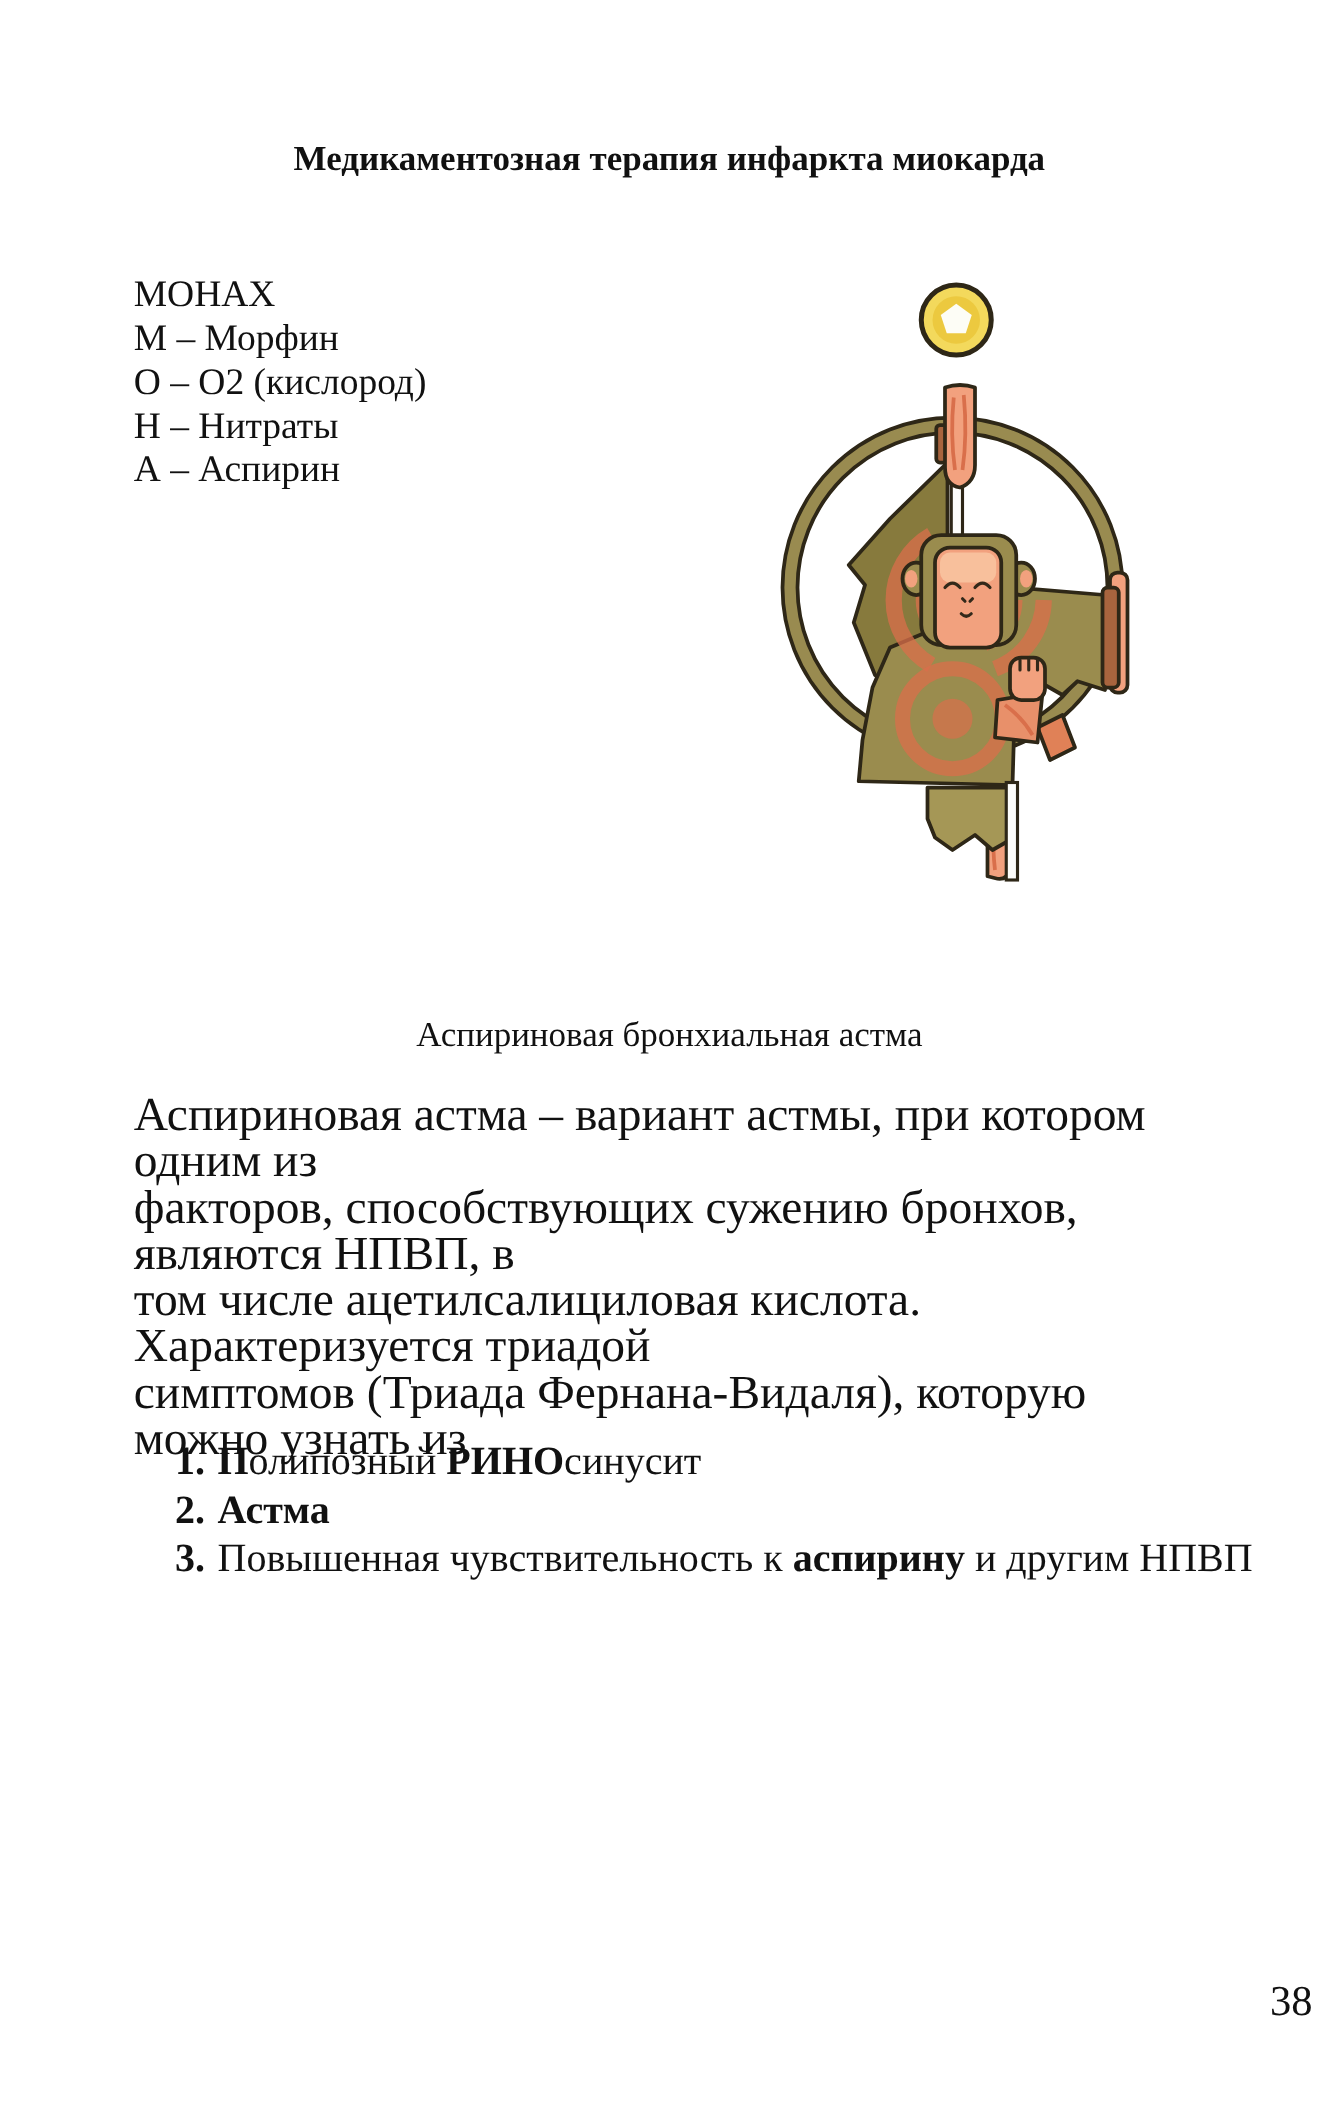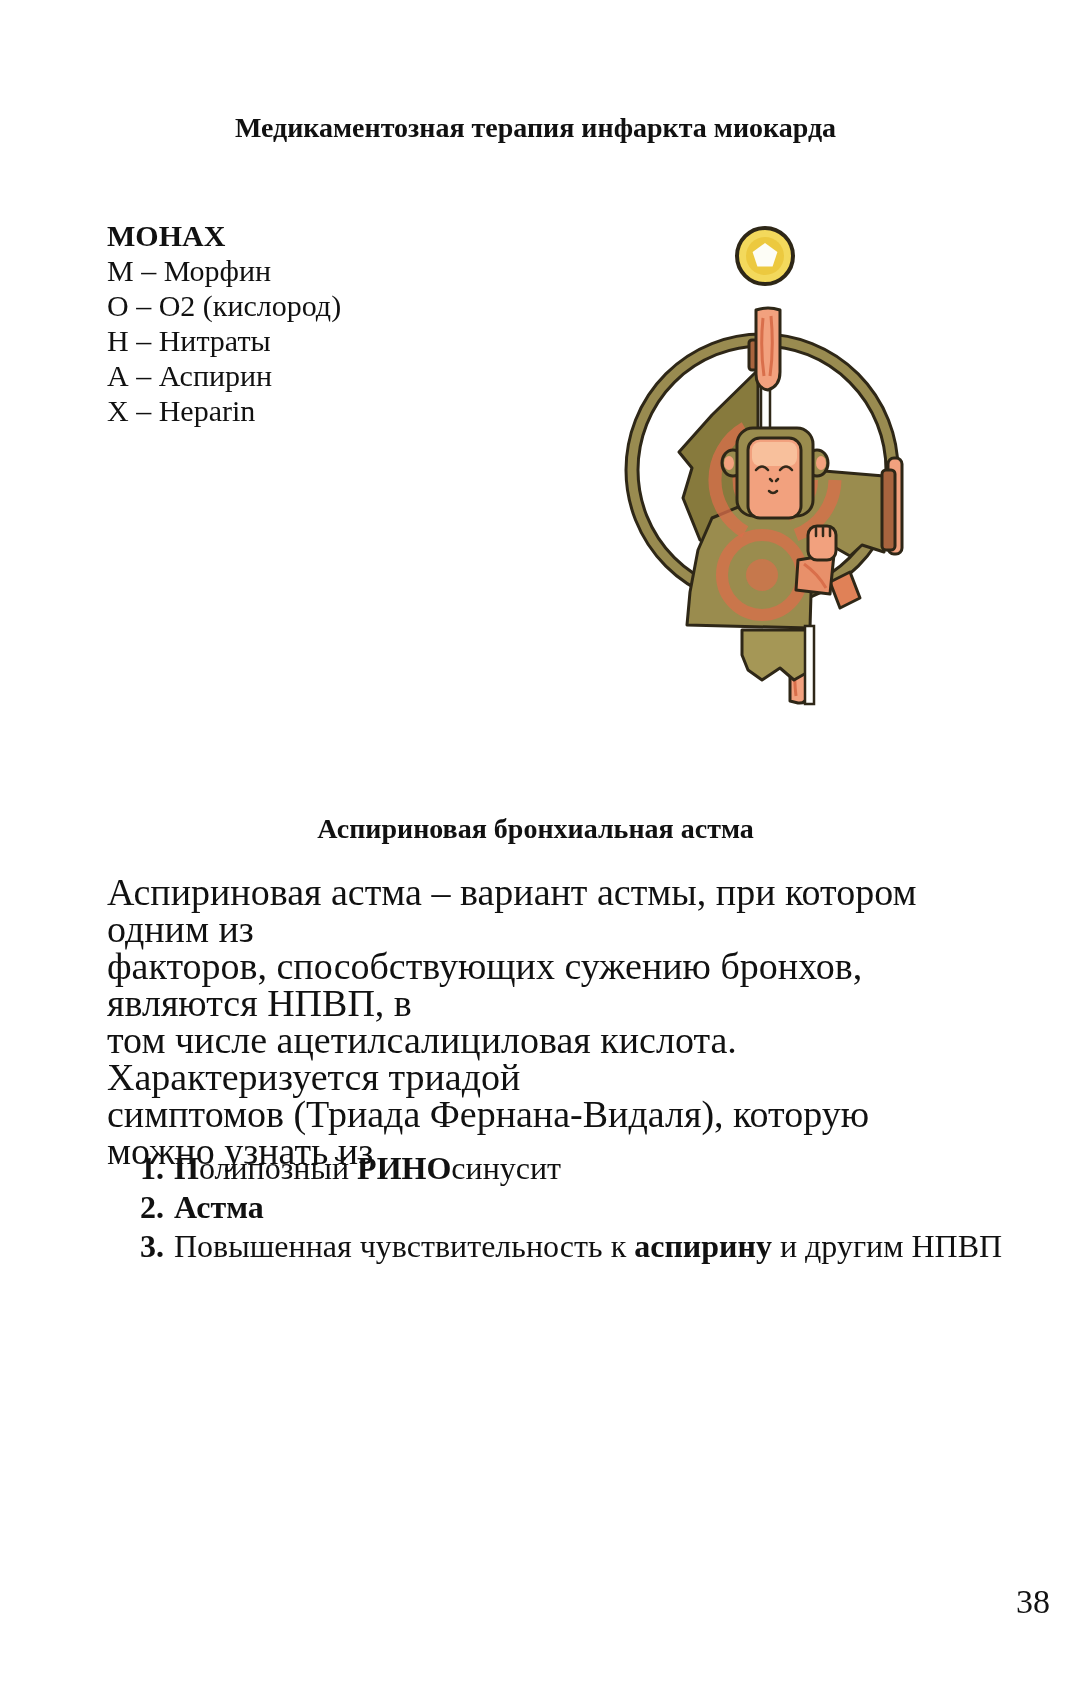--- a/index.html
+++ b/index.html
@@ -29,25 +29,25 @@
   }
   .b{font-weight:bold;}
   .doc-title{
     position:absolute;top:112px;left:0;right:0;
     text-align:center;font-size:28px;font-weight:bold;
   }
   .mnemonic{
     position:absolute;left:107px;top:218px;
     font-size:30px;line-height:35px;
   }
-  .mnemonic .head{font-weight:bold;}
+  .mnemonic .head{font-weight:normal;}
   .illu{position:absolute;left:598px;top:210px;width:312px;height:500px;}
   .section-title{
     position:absolute;top:813px;left:0;right:0;
-    text-align:center;font-size:28px;font-weight:bold;
+    text-align:center;font-size:28px;font-weight:normal;
   }
   .para{
     position:absolute;left:107px;top:874px;width:860px;
     font-size:38px;line-height:37px;
   }
   .asp-head{
     position:absolute;left:107px;top:1112px;
     font-size:29px;
   }
   .asp-list{
@@ -94,21 +94,20 @@
 <div class="page">
 
   <div class="doc-title">Медикаментозная терапия инфаркта миокарда</div>
 
   <div class="mnemonic">
     <div class="head">МОНАХ</div>
     <div>М – Морфин</div>
     <div>О – О2 (кислород)</div>
     <div>Н – Нитраты</div>
     <div>А – Аспирин</div>
-    <div>Х – Heparin</div>
   </div>
 
   <svg class="illu" viewBox="598 210 312 500" aria-hidden="true">
     <defs>
       <clipPath id="cp">
         <path d="M 758,370 L 712,415 L 679,452 L 692,468 L 683,498 L 700,540 L 722,552 L 758,556 Z"></path>
         <path d="M 755,500 L 712,518 L 698,550 L 690,592 L 687,625 L 810,628 L 812,560 L 824,558 L 836,548 L 850,556 L 862,545 L 884,552 L 884,476 L 812,470 L 800,468 Z"></path>
         <path d="M 742,630 L 808,630 L 808,672 L 794,680 L 780,668 L 762,680 L 748,670 L 742,655 Z"></path>
       </clipPath>
     </defs>

